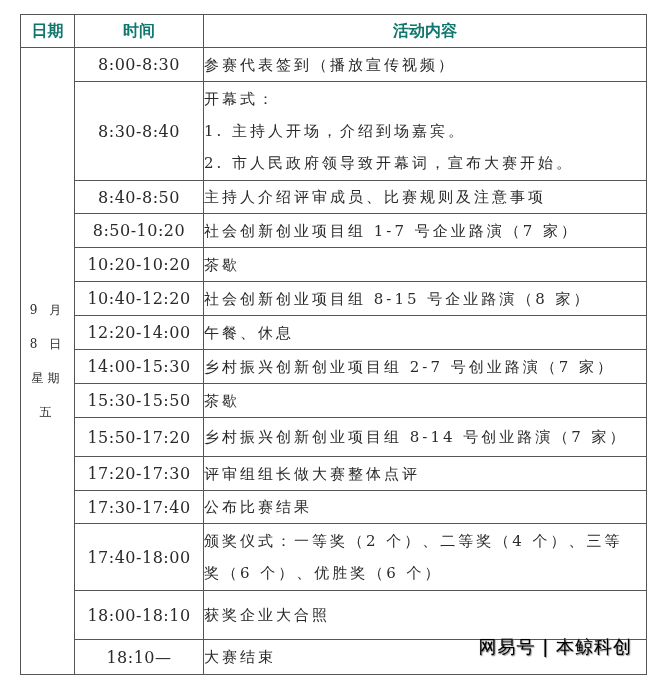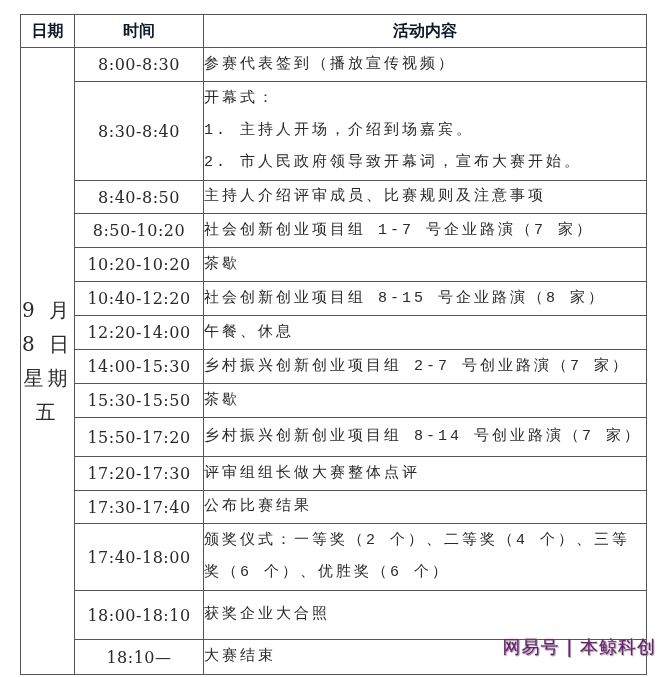--- a/index.html
+++ b/index.html
@@ -2,28 +2,28 @@
 <html><head>
 <meta charset="utf-8">
 <style>
   html, body { margin: 0; padding: 0; background: #ffffff; }
   body { width: 660px; height: 677px; position: relative; overflow: hidden;
          font-family: "DejaVu Serif", "Liberation Serif", serif; color: #2a2a2a; }
   table.sched { position: absolute; left: 20px; top: 14px; width: 626px;
                 border-collapse: collapse; table-layout: fixed; }
   table.sched td, table.sched th { border: 1.5px solid #555; padding: 0; }
   th { font-family: "DejaVu Sans", "Liberation Sans", sans-serif; font-weight: bold;
-       font-size: 16px; height: 32px; text-align: center; color: #0f172a; }
+       font-size: 16px; height: 32px; text-align: center; color: #0f766e; }
   td.time { text-align: center; font-size: 16px; letter-spacing: 0.5px; }
   td.act { text-align: left; padding-left: 8px; font-size: 15px; letter-spacing: 3px; line-height: 32px; }
-  td.date { text-align: center; vertical-align: middle; font-size: 20px; line-height: 34px; }
+  td.date { text-align: center; vertical-align: middle; font-size: 12px; line-height: 34px; }
   .date-line { display: block; letter-spacing: 4px; }
-  .act-line { display: block; font-family: Liberation Mono, monospace; }
-  .watermark { position: absolute; right: 4px; bottom: 18px; font-family: "DejaVu Sans", sans-serif;
-               font-size: 18px; color: #701a75; letter-spacing: 1px;
+  .act-line { display: block; }
+  .watermark { position: absolute; right: 28px; bottom: 18px; font-family: "DejaVu Sans", sans-serif;
+               font-size: 18px; color: #000000; letter-spacing: 1px;
                text-shadow: 0 0 1px #888, 1px 1px 1px #999; }
 </style>
 </head>
 <body>
 
 <table class="sched">
   <colgroup>
     <col style="width:54px">
     <col style="width:129px">
     <col style="width:443px">

